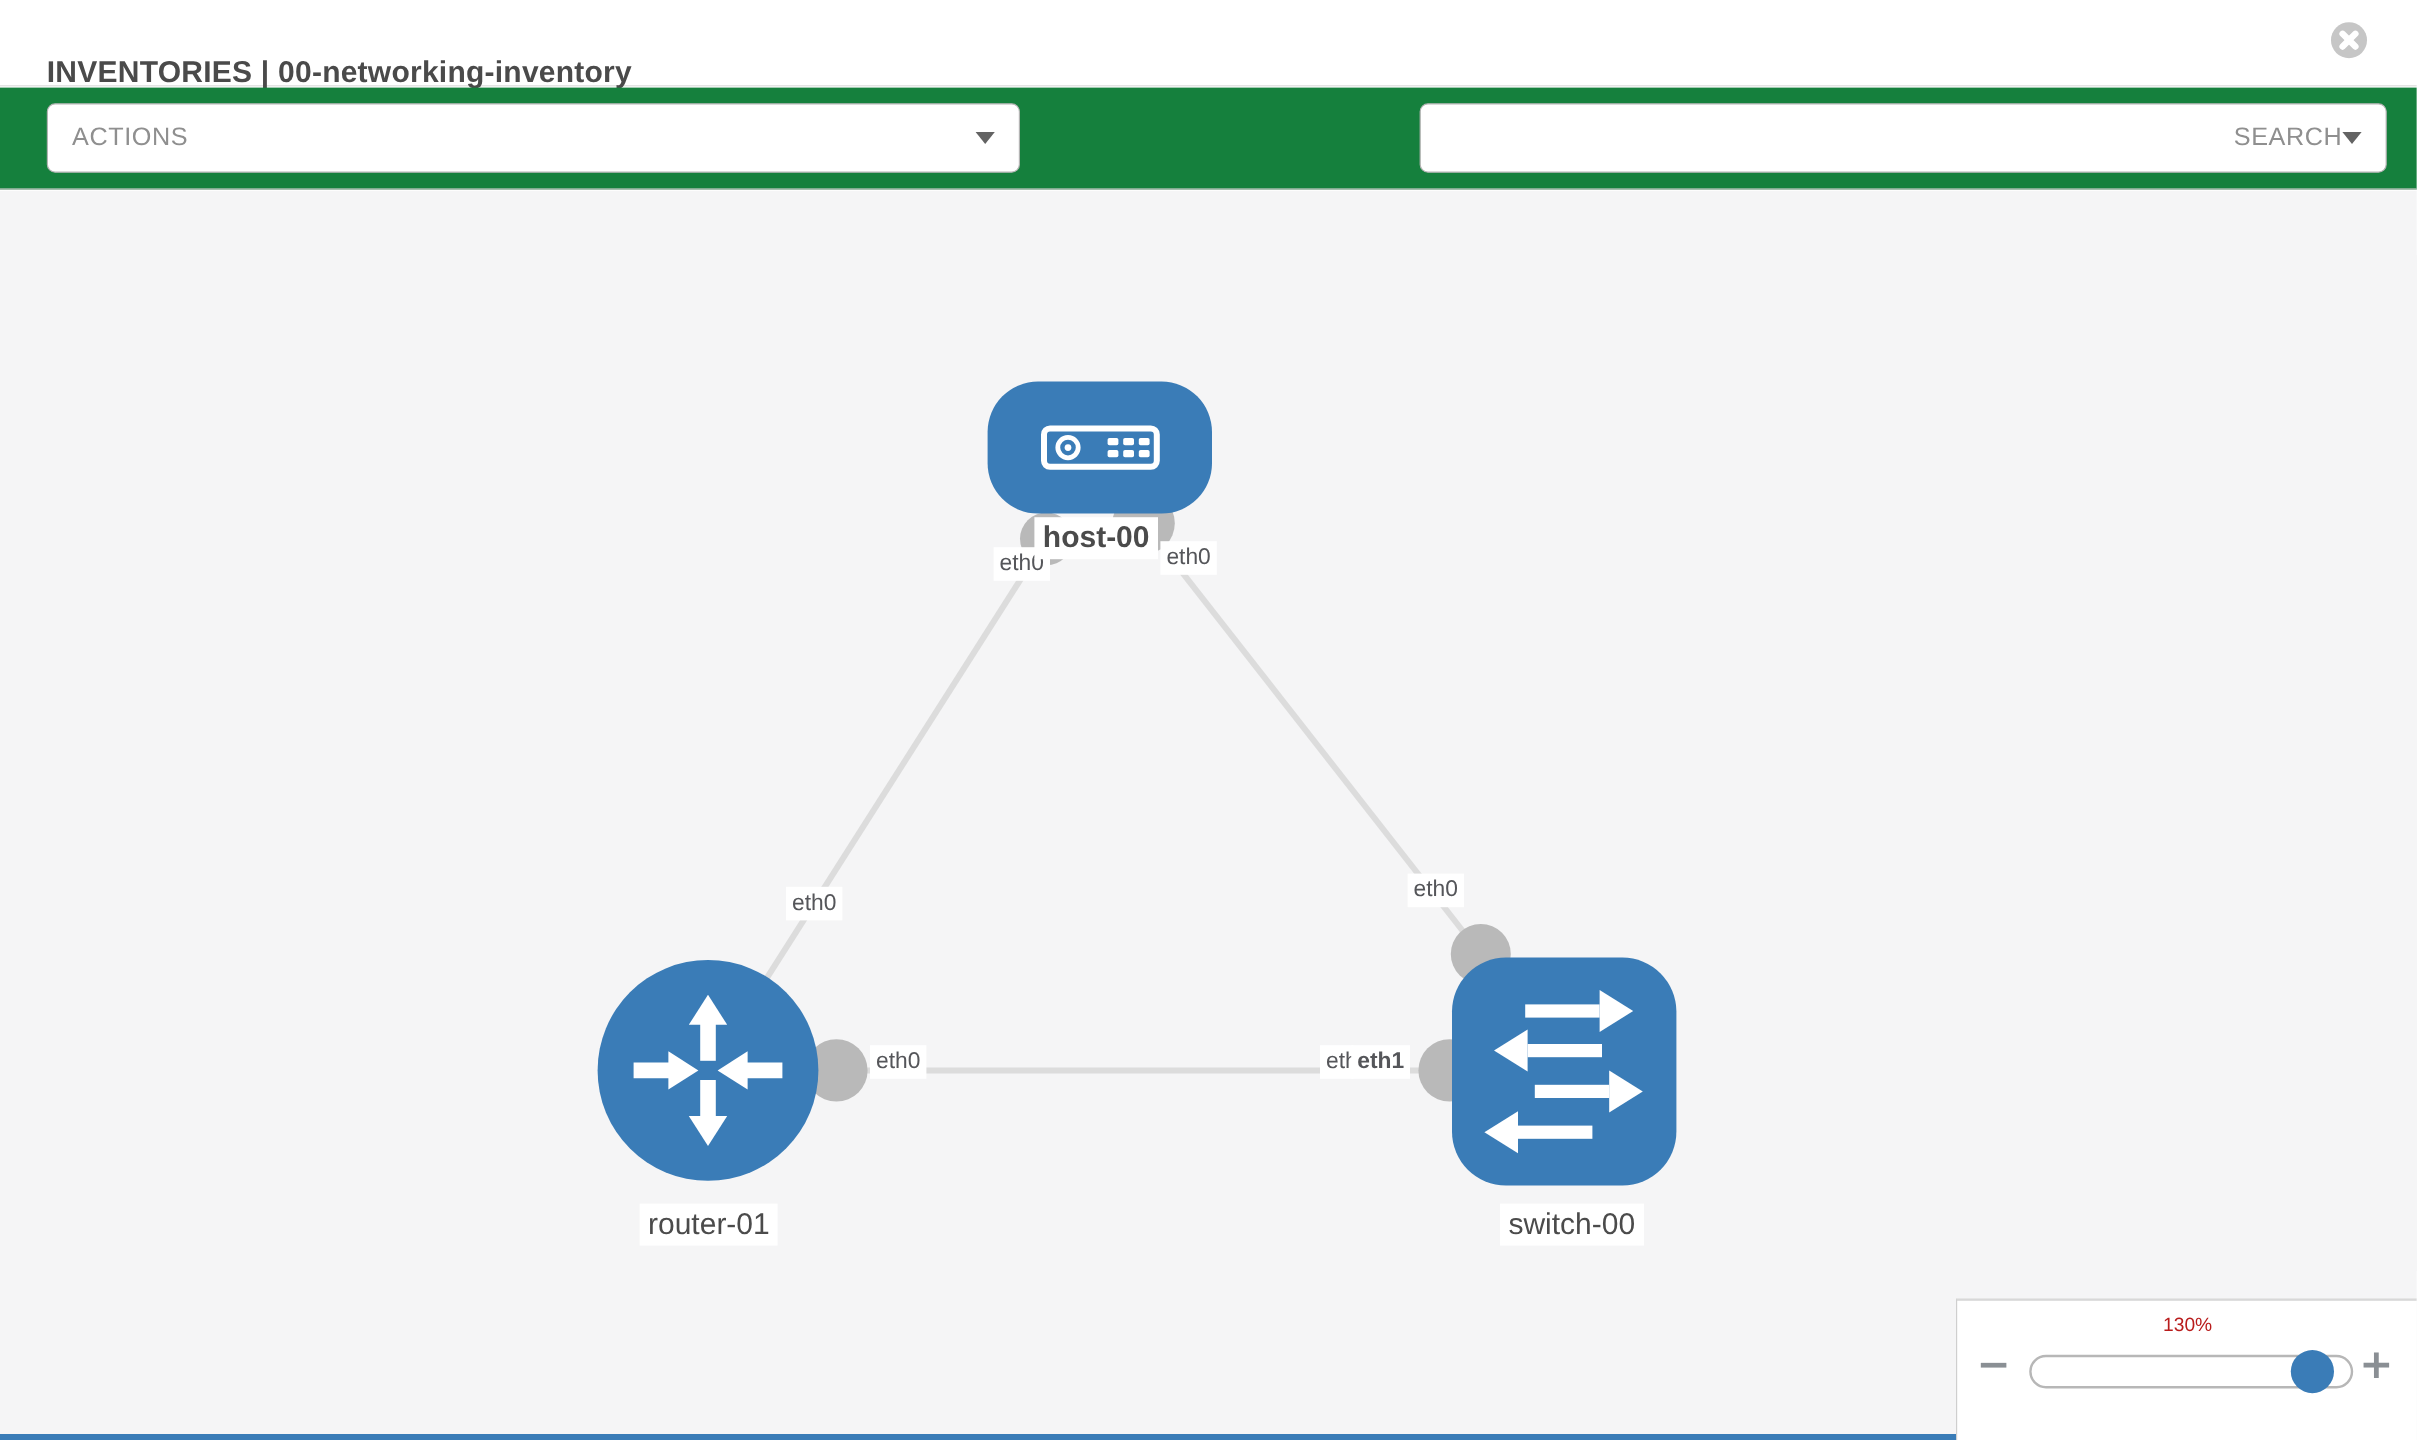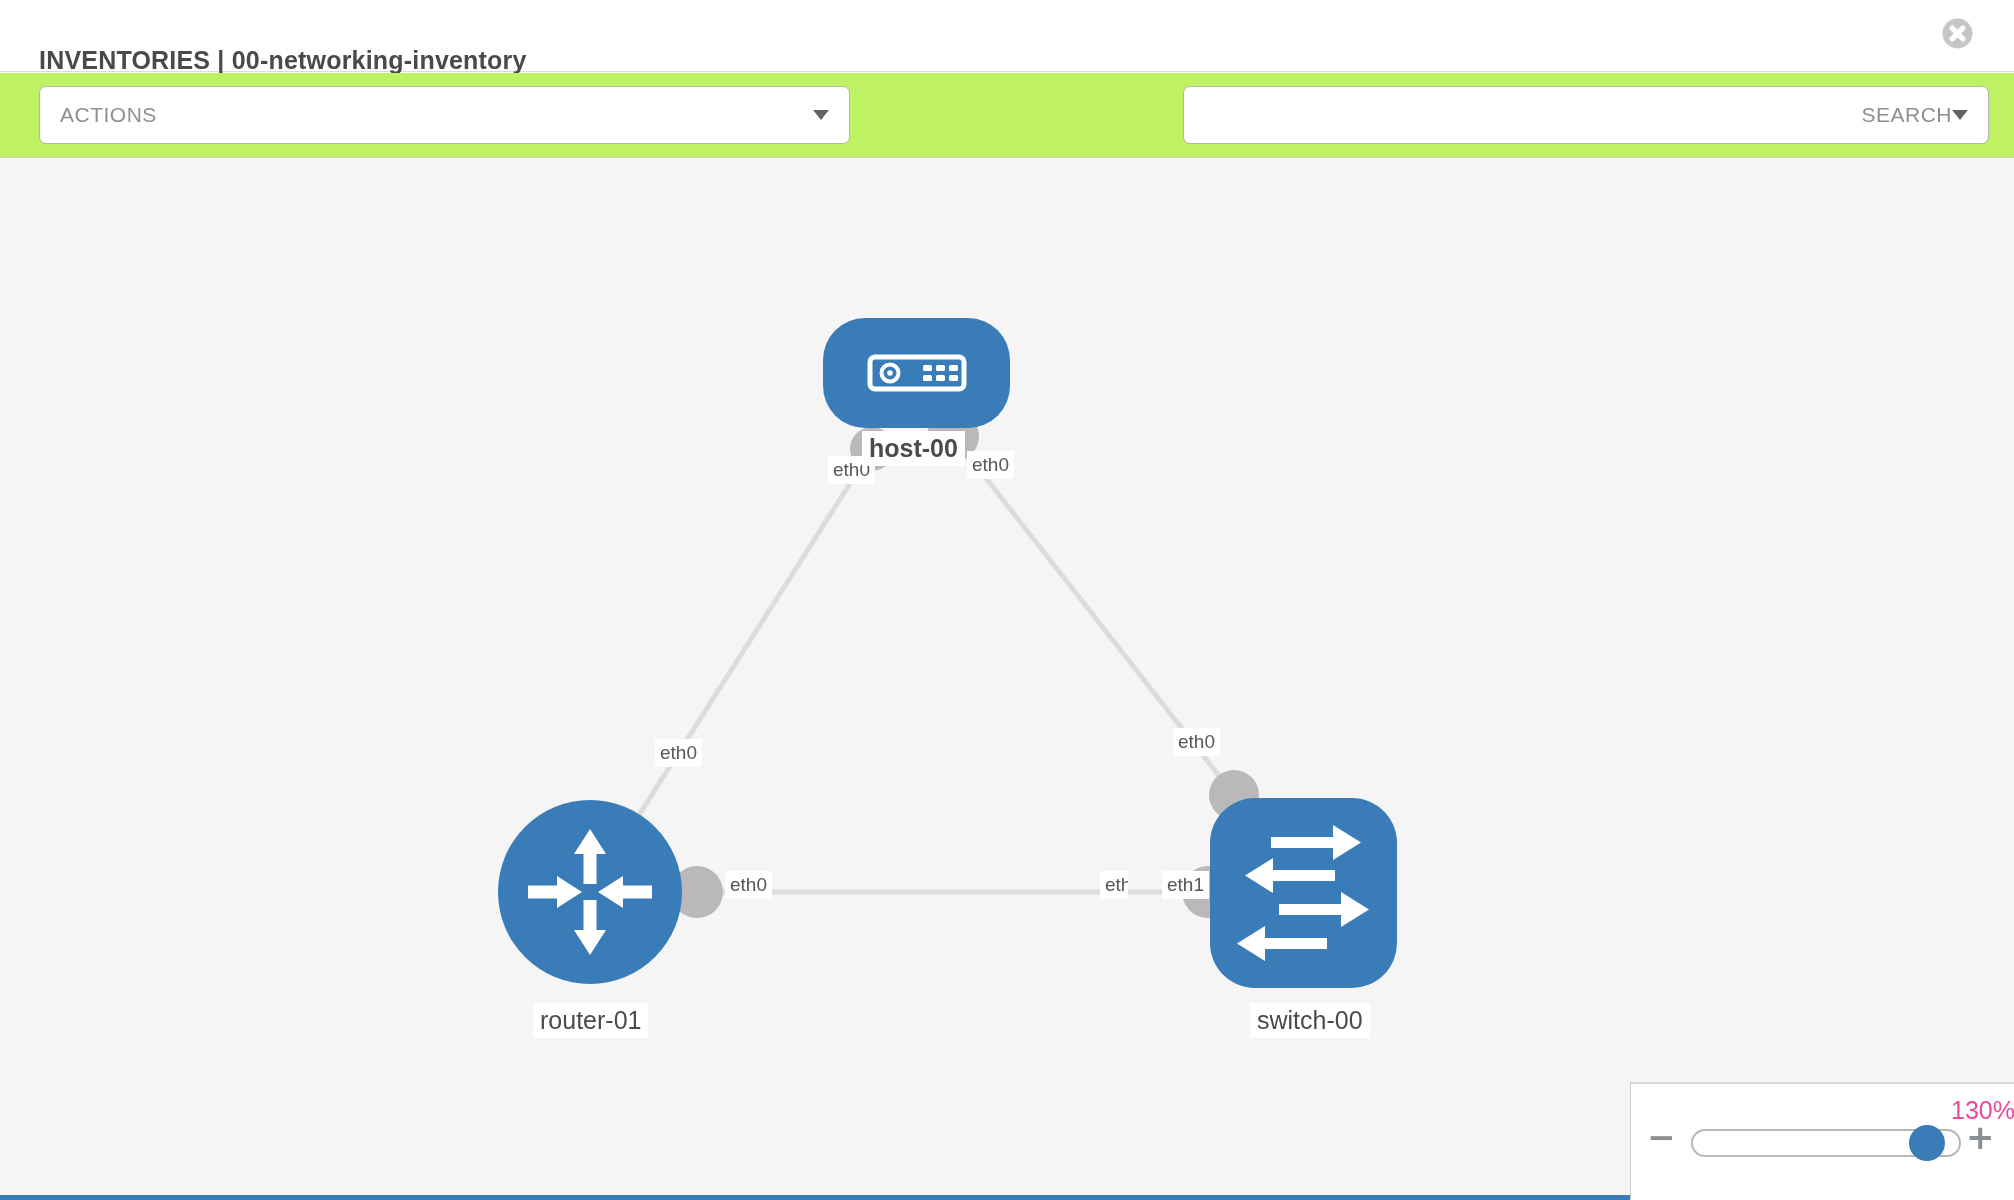--- a/index.html
+++ b/index.html
@@ -9,21 +9,21 @@
 
   
   .header { position:absolute; left:0; top:0; width:2014px; height:72px;
             background:#ffffff; border-bottom:1px solid #dcdcdc; }
   .page-title { position:absolute; left:39px; top:18px; font-size:25px; font-weight:bold;
                 color:#4a4a4a; letter-spacing:0.2px;margin-top:28px; }
   .close-btn { position:absolute; left:1942px; top:18px; width:31px; height:31px; cursor:pointer; }
 
   
   .toolbar { position:absolute; left:0; top:73px; width:2014px; height:85px;
-             background:#bef264; border-bottom:1px solid #c9c9c9; }
+             background:#15803d; border-bottom:1px solid #c9c9c9; }
   .combo { position:absolute; top:13px; height:58px; background:#fff;
            border:1px solid #b3b3b3; border-radius:7px; display:flex;
            align-items:center; padding:0 20px; cursor:pointer; }
   .combo .combo-text { font-size:21px; color:#8f8f8f; letter-spacing:0.5px; flex:1; }
   .caret { width:0; height:0; border-left:8px solid transparent;
            border-right:8px solid transparent; border-top:10px solid #636363; }
   .combo-actions { left:39px; width:811px; }
   .combo-search  { left:1183px; width:806px;text-align:right; }
   .tool-btn { position:absolute; top:95px; width:40px; height:40px; cursor:pointer;
               background:transparent; border:none; }
@@ -34,22 +34,22 @@
   .topo-svg { position:absolute; left:0; top:0; }
 
   .chip { position:absolute; background:#ffffff; color:#55565a; font-size:19px;
           line-height:1.15; padding:3px 5px; white-space:nowrap; }
   .chip-node { font-size:25px; color:#4b4b4b; padding:3px 7px; }
   .chip-under { width:28px; overflow:hidden; }
 
   
   .zoom-panel { position:absolute; left:1630px; top:1082px; width:384px; height:118px;
                 background:#ffffff; border-left:1px solid #cfcfcf; border-top:2px solid #d8d8d8; }
-  .zoom-level { position:absolute; left:0; top:12px; width:384px; text-align:right;
-                font-size:25px; color:#ec4899; }
+  .zoom-level { position:absolute; left:0; top:12px; width:384px; text-align:center;
+                font-size:16px; color:#b91c1c; }
   .zoom-minus, .zoom-plus { position:absolute; top:36px; font-size:34px; font-weight:bold;
                 color:#8a8f94; background:none; border:none; cursor:pointer;
                 font-family:"DejaVu Sans",sans-serif; line-height:1; }
   .zoom-minus { left:16px; }
   .zoom-plus  { left:335px; }
   .zoom-track { position:absolute; left:60px; top:45px; width:270px; height:28px;
                 background:#fff; border:2px solid #b7b7b7; border-radius:15px; cursor:pointer; }
   .zoom-thumb { position:absolute; left:216px; top:40px; width:36px; height:36px;
                 border-radius:50%; background:#3a7cb7; cursor:grab; }
 
@@ -161,21 +161,21 @@
 
     <div class="chip" style="left:828px; top:297px;">eth0</div>
     <div class="chip" style="left:967px; top:292px;">eth0</div>
     <div class="chip chip-node" style="left:862px; top:272px;font-weight:bold;">host-00</div>
 
     <div class="chip" style="left:655px; top:580px;">eth0</div>
     <div class="chip" style="left:1173px; top:569px;">eth0</div>
 
     <div class="chip" style="left:725px; top:712px;">eth0</div>
     <div class="chip chip-under" style="left:1100px; top:712px;">eth0</div>
-    <div class="chip" style="left:1162px; top:712px;">eth1</div>
+    <div class="chip" style="left:1126px; top:712px;font-weight:bold;">eth1</div>
 
     <div class="chip chip-node" style="left:533px; top:844px;">router-01</div>
     <div class="chip chip-node" style="left:1250px; top:844px;">switch-00</div>
   </div>
 
   <div class="zoom-panel">
     <div class="zoom-level">130%</div>
     <button class="zoom-minus">−</button>
     <div class="zoom-track">
       <div class="zoom-thumb" style="top:-6px;"></div>

